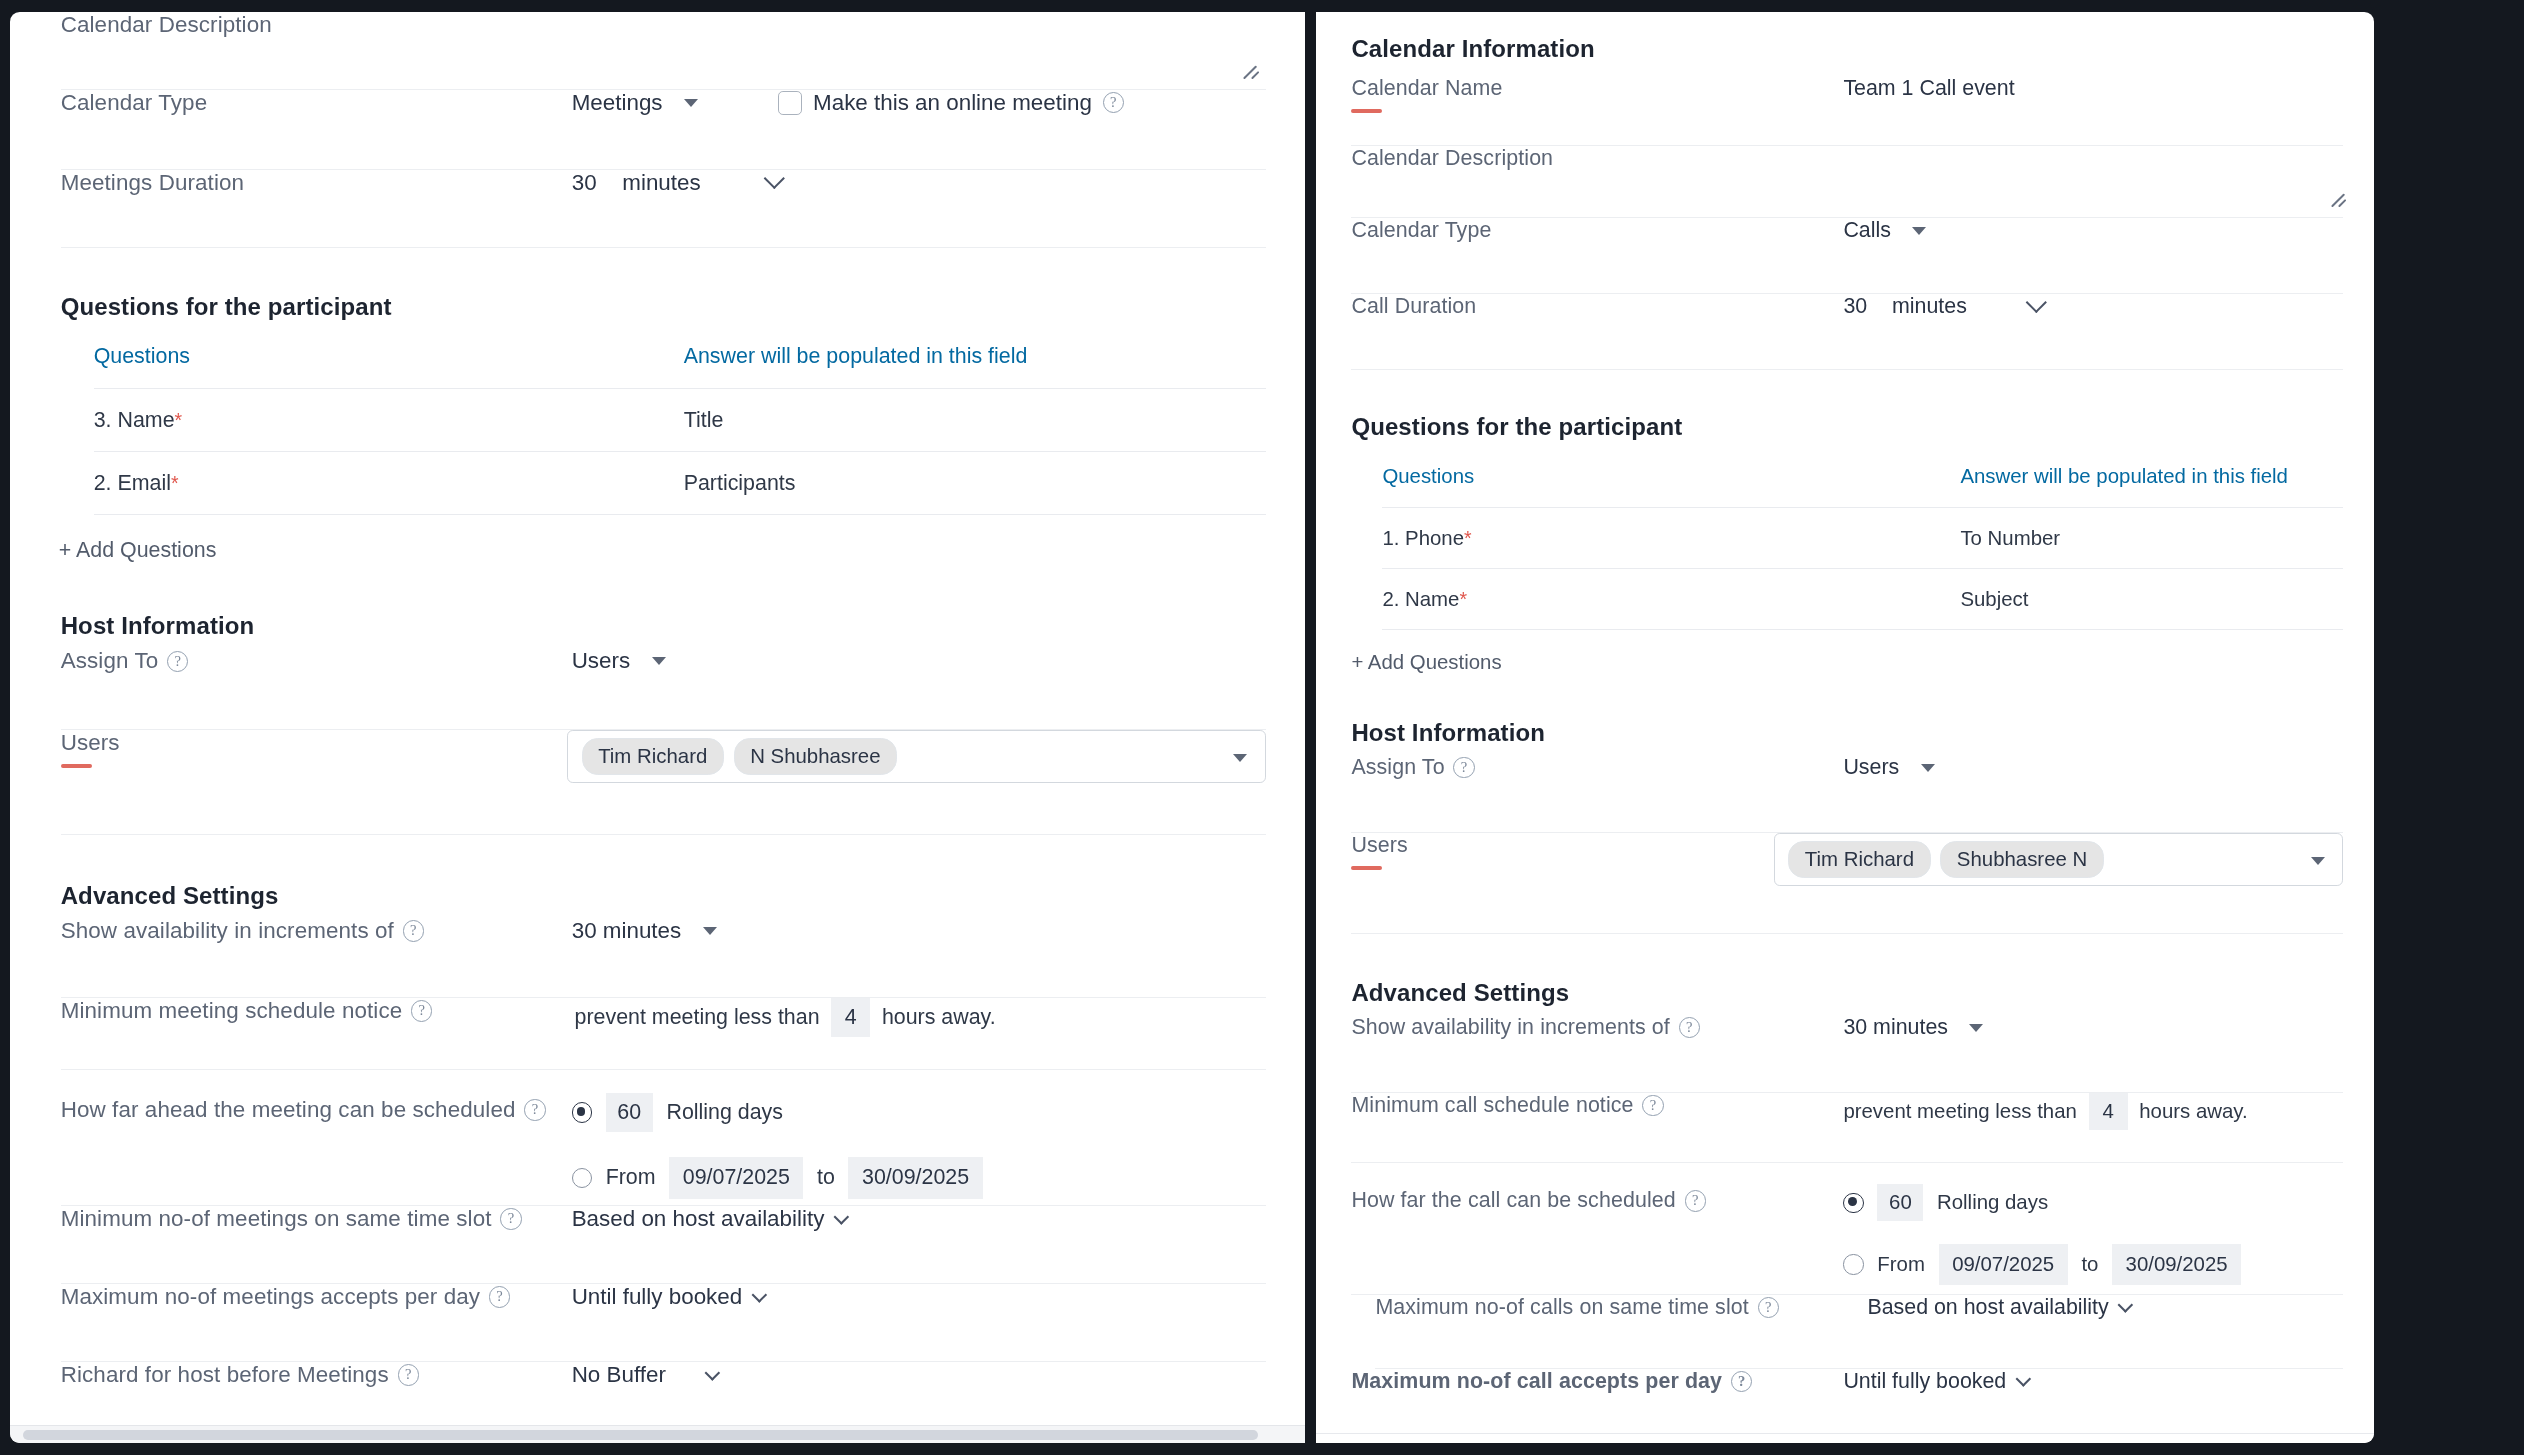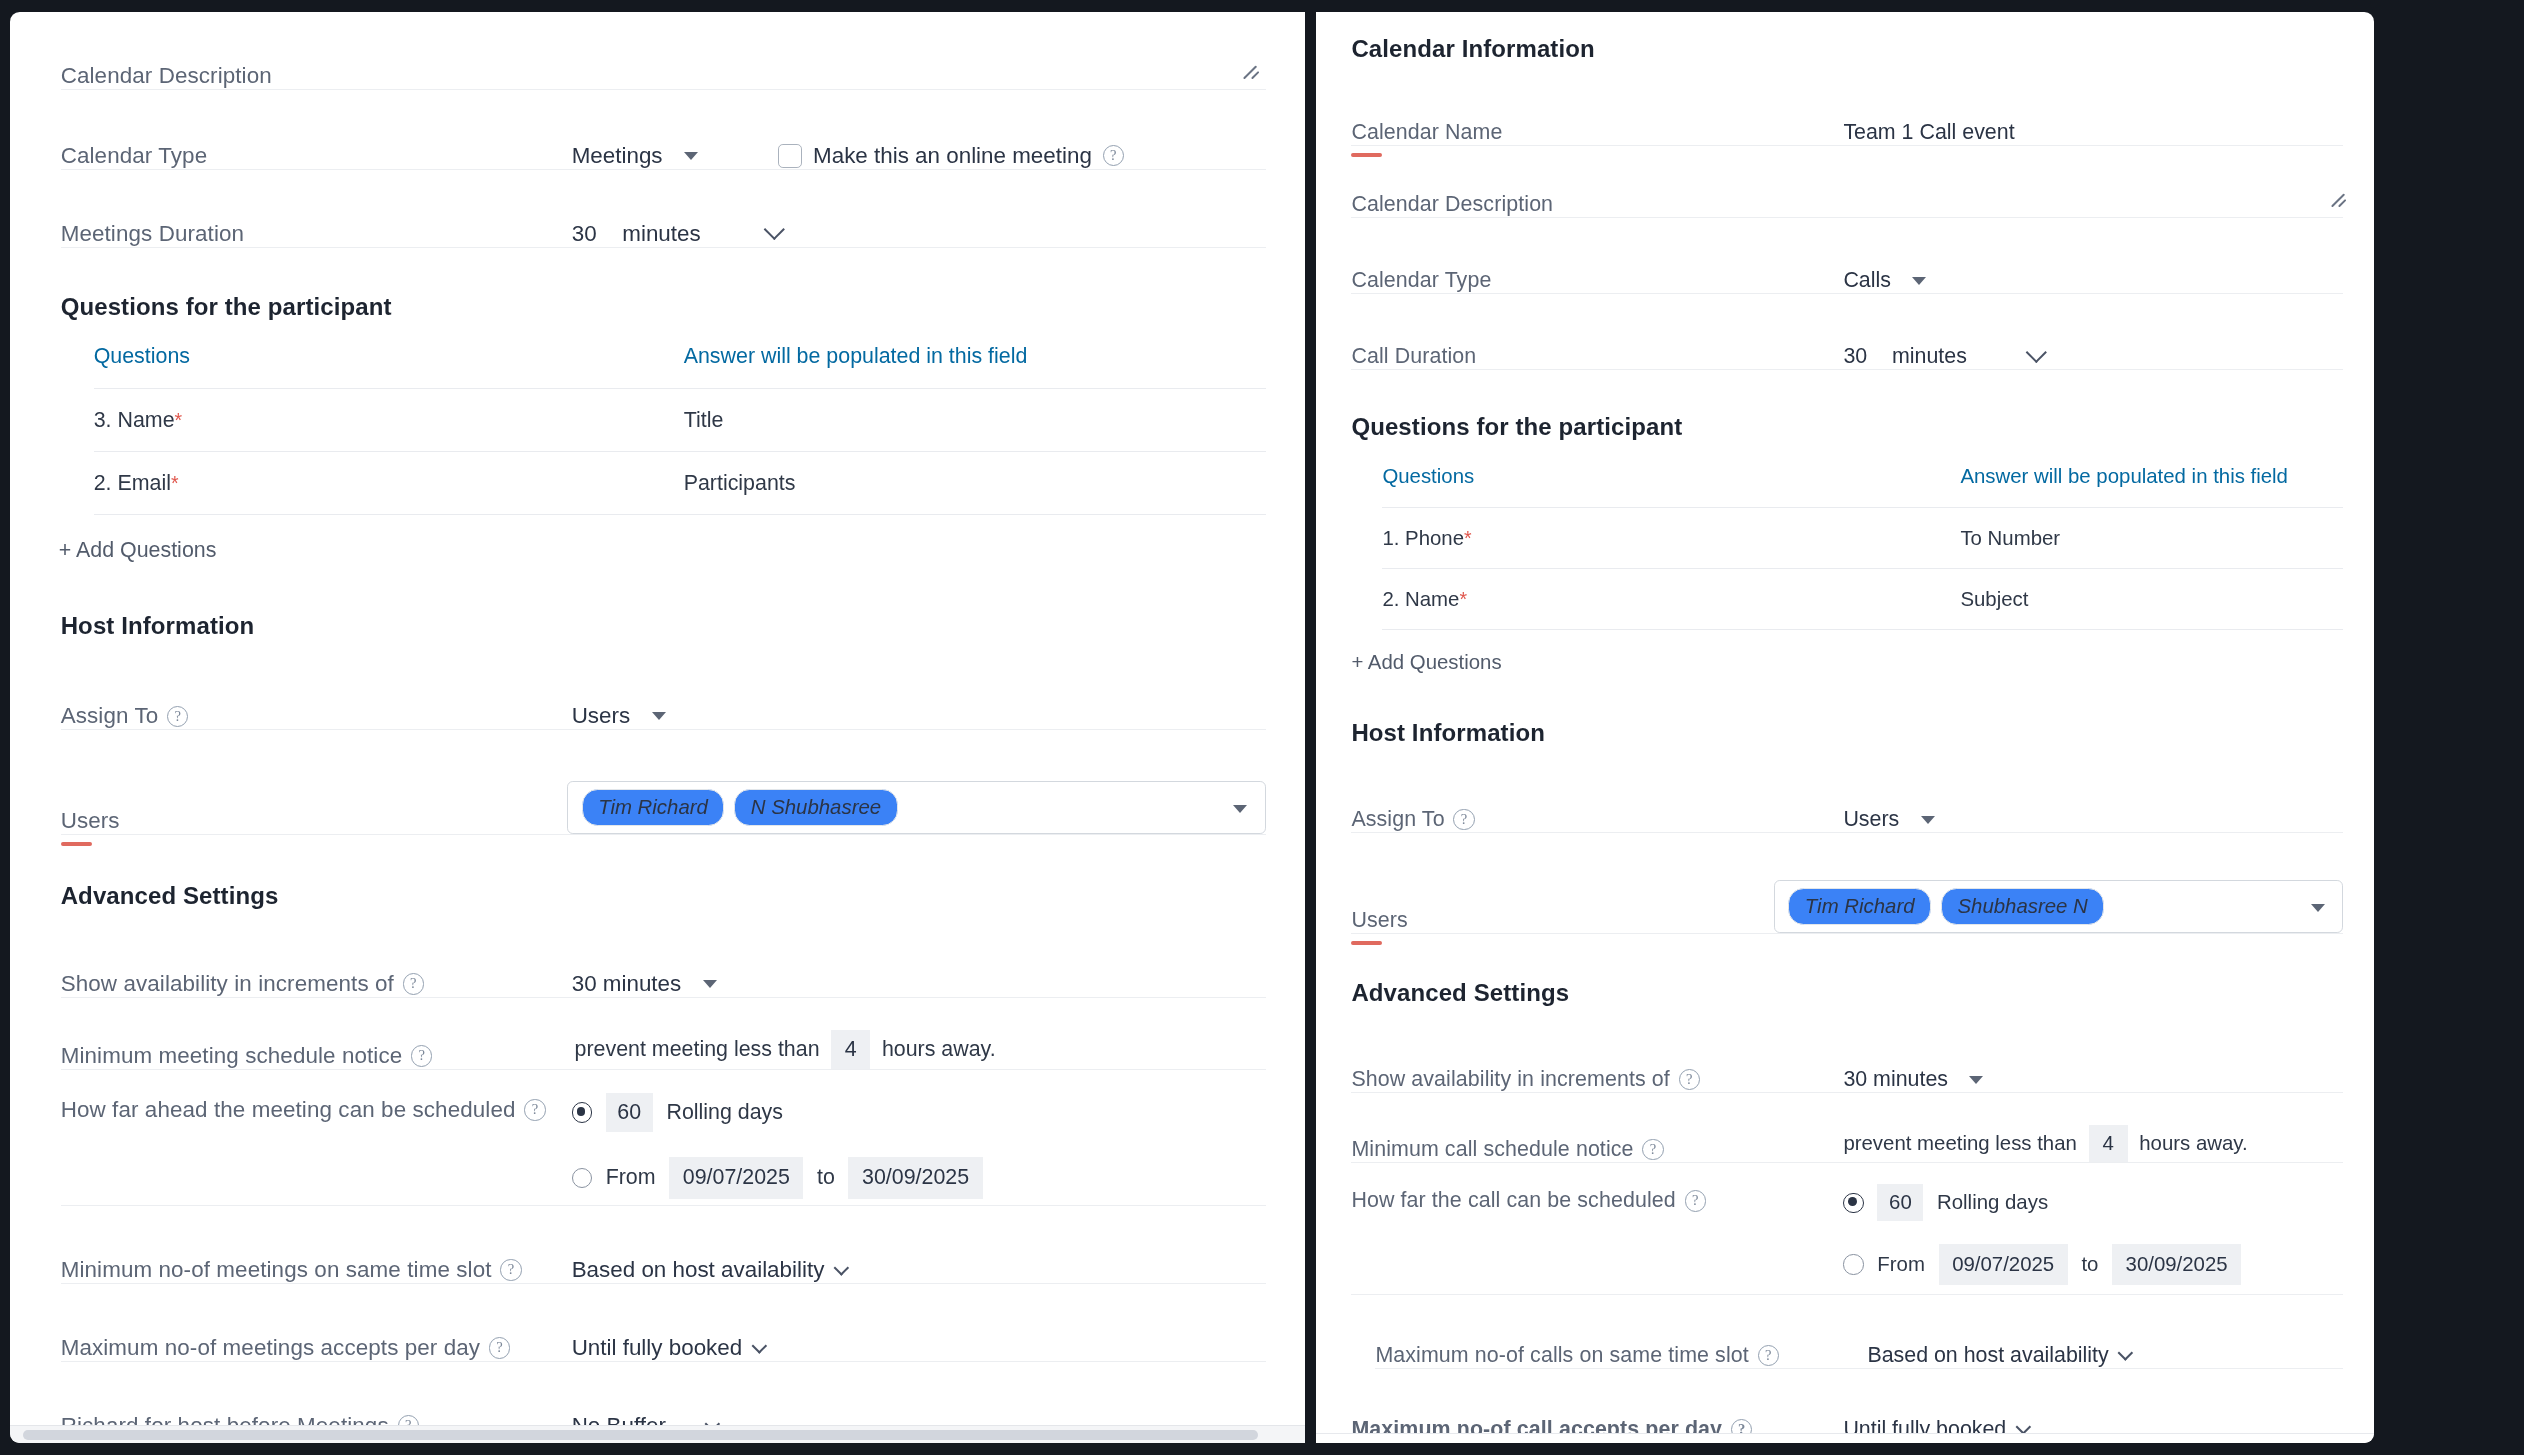--- a/index.html
+++ b/index.html
@@ -37,21 +37,21 @@
     height: 1431px;
     border-radius: 0 9.7px 9.7px 0;
     flex: 0 0 auto;
   }
   .inner-left { padding: 0 39px 0 51px; }
   .inner-right { padding: 0 31px 0 35px; }
 
   
   .row {
     display: flex;
-    align-items: flex-end;
+    align-items: flex-start;
     border-bottom: 1px solid #eceef1;
     position: relative;
   }
   .label {
     color: #5c6575;
     font-size: 22.4px;
     font-weight: 400;
     display: flex;
     align-items: center;
     gap: 8.8px;
@@ -192,28 +192,27 @@
     border-radius: 5.8px;
     height: 53px;
     display: flex;
     align-items: center;
     padding: 0 13.6px;
     gap: 9.7px;
     position: relative;
     background: #fff;
   }
   .chip {
-    background: #3b82f6;
+    background: #e5e5e5;
     border: 1px solid #e2e6ea;
     border-radius: 15.6px;
     padding: 5.8px 15.6px;
     font-size: 20.4px;
     color: #2b3445;
     white-space: nowrap;
-    font-style: italic;
   }
   .multisel .caret-solid { position:absolute; right: 17.5px; top: 22.4px; }
 
   
   .ghost {
     background: #eef0f3;
     color: #2b3445;
     font-size: 21.4px;
     padding: 6.8px 11.7px;
     display: inline-block;

